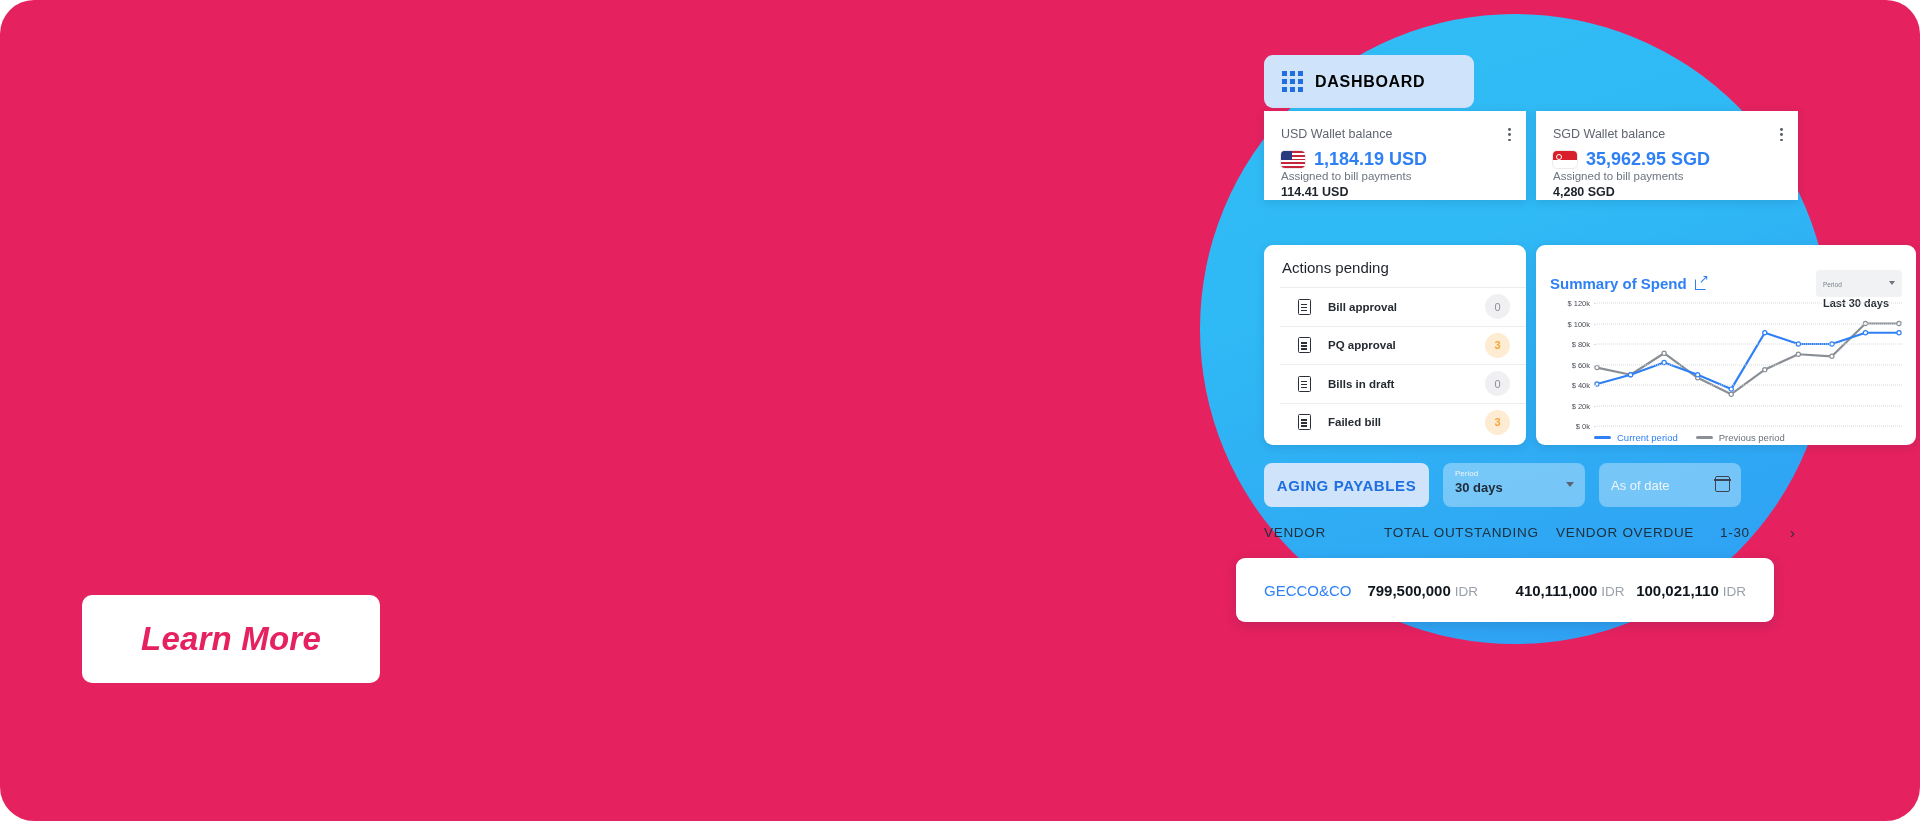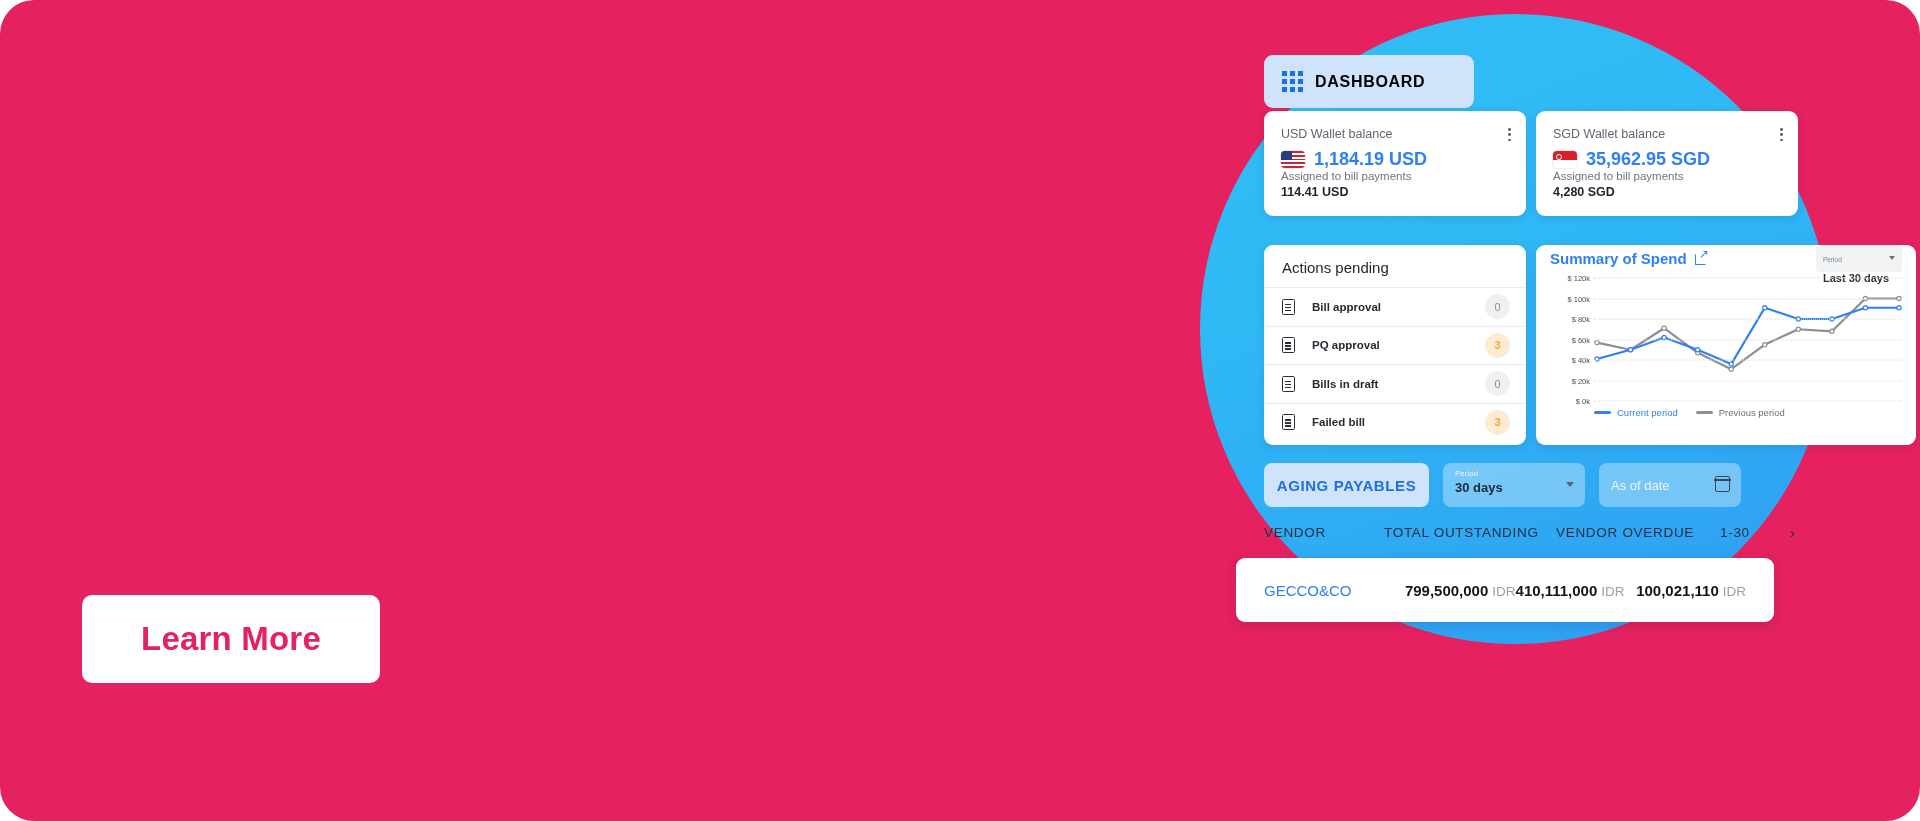--- a/index.html
+++ b/index.html
@@ -48,21 +48,21 @@
     width: 298px; height: 88px;
     background: #ffffff;
     border: none;
     border-radius: 10px;
     color: #e5215f;
     font-family: "Liberation Sans", sans-serif;
     font-size: 33px;
     font-weight: 700;
     letter-spacing: 0.2px;
     cursor: pointer;
-    display: flex; align-items: center; justify-content: center;
+    display: flex; align-items: center; justify-content: center; font-style: italic;
   }
 
   
   .art {
     position: absolute;
     right: 0; top: 0;
     width: 800px; height: 821px;
   }
   
   .blue-circle {
@@ -87,23 +87,23 @@
   }
   .grid-icon { display: grid; grid-template-columns: repeat(3, 5px); gap: 3px; }
   .grid-icon i { width: 5px; height: 5px; background: #1f6fe0; display: block; }
   .dash-label {
     color: #000000; font-size: 16px; font-weight: 700; letter-spacing: 0.7px;
   }
 
   
   .wallet {
     position: absolute;
-    width: 262px; height: 105px;
-    background: #ffffff;
-    border-radius: 9px;
+    width: 262px; height: 89px;
+    background: #ffffff;
+    border-radius: 0;
     box-shadow: 0 2px 9px rgba(20,40,80,0.14);
     padding: 16px 17px 0 17px;
   }
   .wallet.usd { left: 144px; top: 111px; }
   .wallet.sgd { left: 416px; top: 111px; }
   .wallet-title { font-size: 12.5px; color: #5f6570; }
   .wallet-amount-row { display: flex; align-items: center; gap: 9px; margin-top: 8px; }
   .flag { width: 24px; height: 17px; border-radius: 4px; overflow: hidden; position: relative; flex: none;
           box-shadow: 0 0 0 1px rgba(0,0,0,0.08); }
   .flag-us { background: #ffffff; }
@@ -125,21 +125,21 @@
     left: 144px; top: 245px;
     width: 262px; height: 200px;
     background: #ffffff;
     border-radius: 9px;
     box-shadow: 0 2px 9px rgba(20,40,80,0.14);
     overflow: hidden;
   }
   .actions-head { font-size: 15px; color: #1d222b; padding: 14px 0 11px 18px; }
   .action-row {
     height: 38.5px; display: flex; align-items: center;
-    border-top: 1px solid #ececf0; padding: 0 16px 0 18px;
+    border-top: 1px solid #ececf0; padding: 0 16px 0 18px; margin-left: 16px;
   }
   .doc-icon { width: 13px; height: 16px; position: relative; flex: none; }
   .doc-icon:before {
     content: ""; position: absolute; inset: 0;
     border: 1.4px solid #2b3038; border-radius: 1.5px;
   }
   .doc-icon:after {
     content: ""; position: absolute; left: 3px; top: 5px; width: 6px; height: 1.3px;
     background: #2b3038; box-shadow: 0 3px 0 #2b3038, 0 6px 0 #2b3038;
   }
@@ -153,21 +153,21 @@
   .badge.warn { background: #fdecd2; color: #f2a63b; font-weight: 700; }
 
   
   .spend {
     position: absolute;
     left: 416px; top: 245px;
     width: 380px; height: 200px;
     background: #ffffff;
     border-radius: 9px;
     box-shadow: 0 2px 9px rgba(20,40,80,0.14);
-    padding: 0 14px 8px 14px;
+    padding: 25px 14px 8px 14px;
   }
   .spend-head { display: flex; align-items: center; }
   .spend-title { color: #2f80f5; font-size: 15px; font-weight: 700; }
   .ext-icon { margin-left: 8px; width: 13px; height: 13px; position: relative; }
   .ext-icon:before {
     content: ""; position: absolute; left: 0; bottom: 0; width: 9px; height: 9px;
     border: 1.5px solid #2f80f5; border-top-color: transparent; border-right-color: transparent;
   }
   .ext-icon:after {
     content: "\2197"; position: absolute; right: -1px; top: -4px;
@@ -240,21 +240,21 @@
     width: 538px; height: 64px;
     background: #ffffff;
     border-radius: 9px;
     box-shadow: 0 3px 12px rgba(20,40,80,0.16);
     display: flex; align-items: center;
     padding-left: 28px;
   }
   .vendor-name { width: 120px; color: #2f80f5; font-size: 15px; }
   .cell { font-size: 15px; color: #10161e; font-weight: 700; }
   .cell .cur { color: #9aa0aa; font-weight: 400; font-size: 13.5px; margin-left: 4px; }
-  .c-out  { width: 172px; text-align: right; }
+  .c-out  { width: 172px; }
   .c-over { width: 140px; }
   .c-130  { width: 160px; }
 </style>
 </head>
 <body>
 
 <div class="banner">
 
   <button class="cta">Learn More</button>
 

